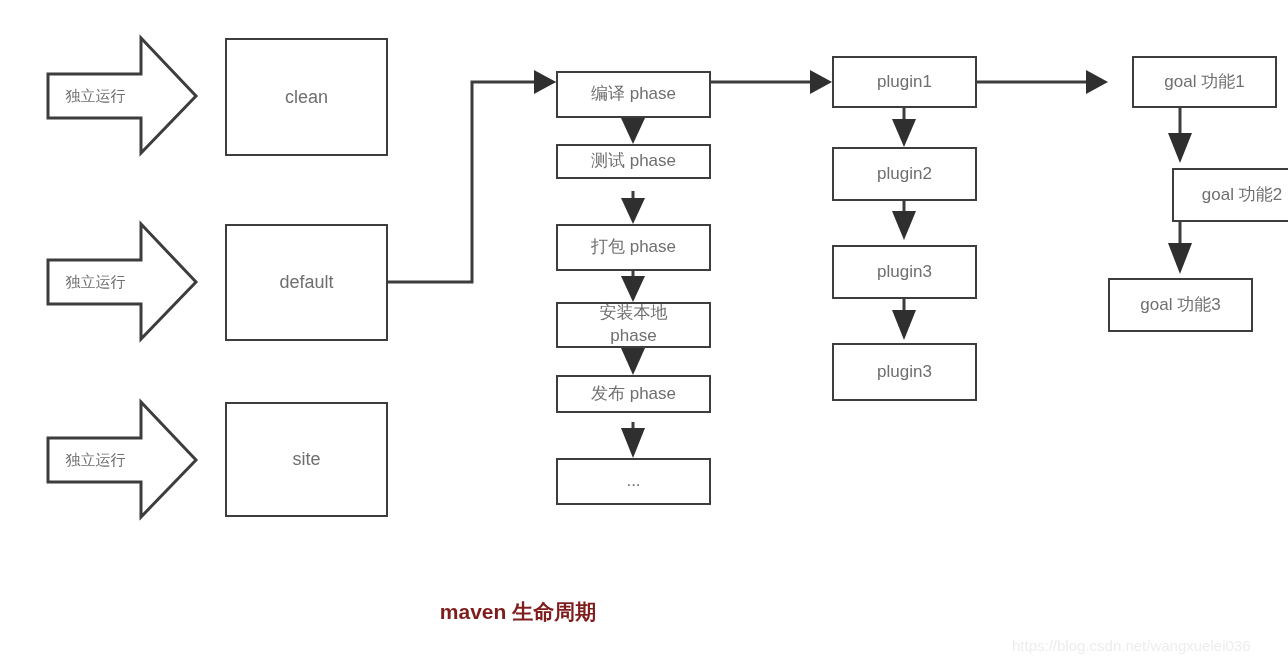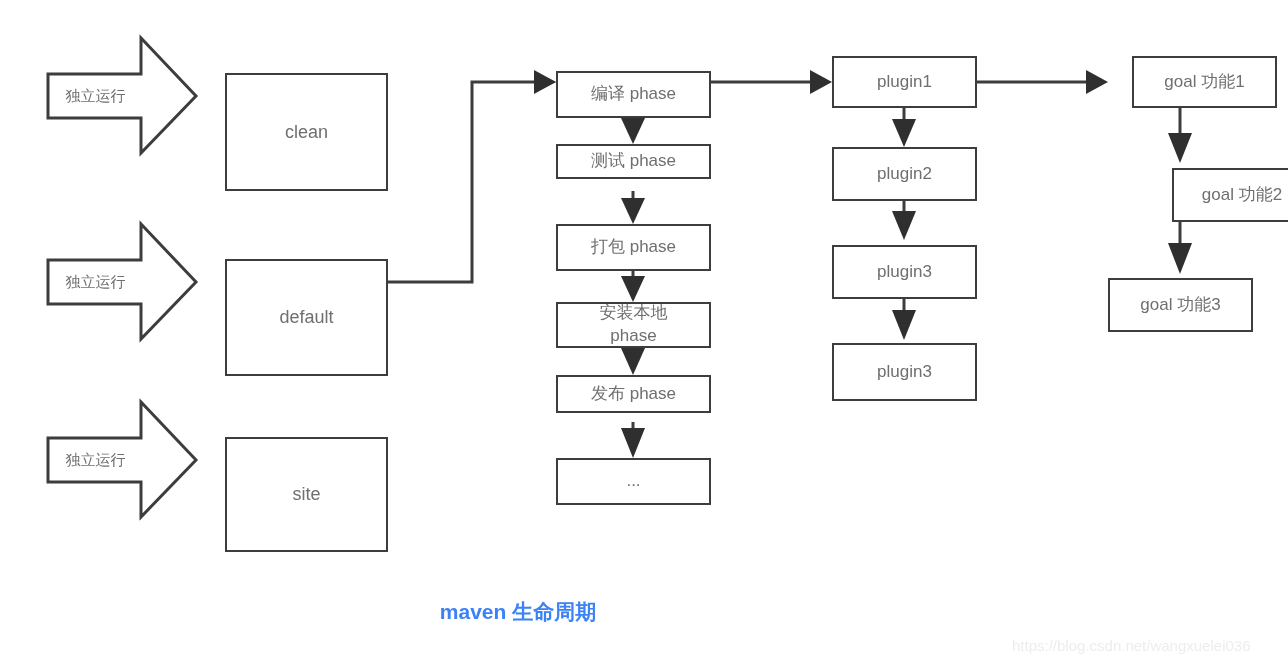--- a/index.html
+++ b/index.html
@@ -34,40 +34,39 @@
     display: flex;
     align-items: center;
     justify-content: center;
     text-align: center;
     line-height: 1.35;
     white-space: pre-line;
     z-index: 3;
   }
   .node.big {
     font-size: 18px;
-    margin-top: 35px;
   }
   .arrow-label {
     position: absolute;
     color: #6f6f6f;
     font-size: 15px;
     display: flex;
     align-items: center;
     justify-content: center;
     z-index: 4;
     white-space: nowrap;
   }
   .diagram-title {
     position: absolute;
     left: 0;
     width: 1036px;
     text-align: center;
     font-size: 21px;
     font-weight: bold;
-    color: #3b82f6;
+    color: #7f1d1d;
     z-index: 5;
   }
   .watermark {
     position: absolute;
     color: #ededed;
     font-size: 15px;
     z-index: 5;
     white-space: nowrap;
   }
 </style>

